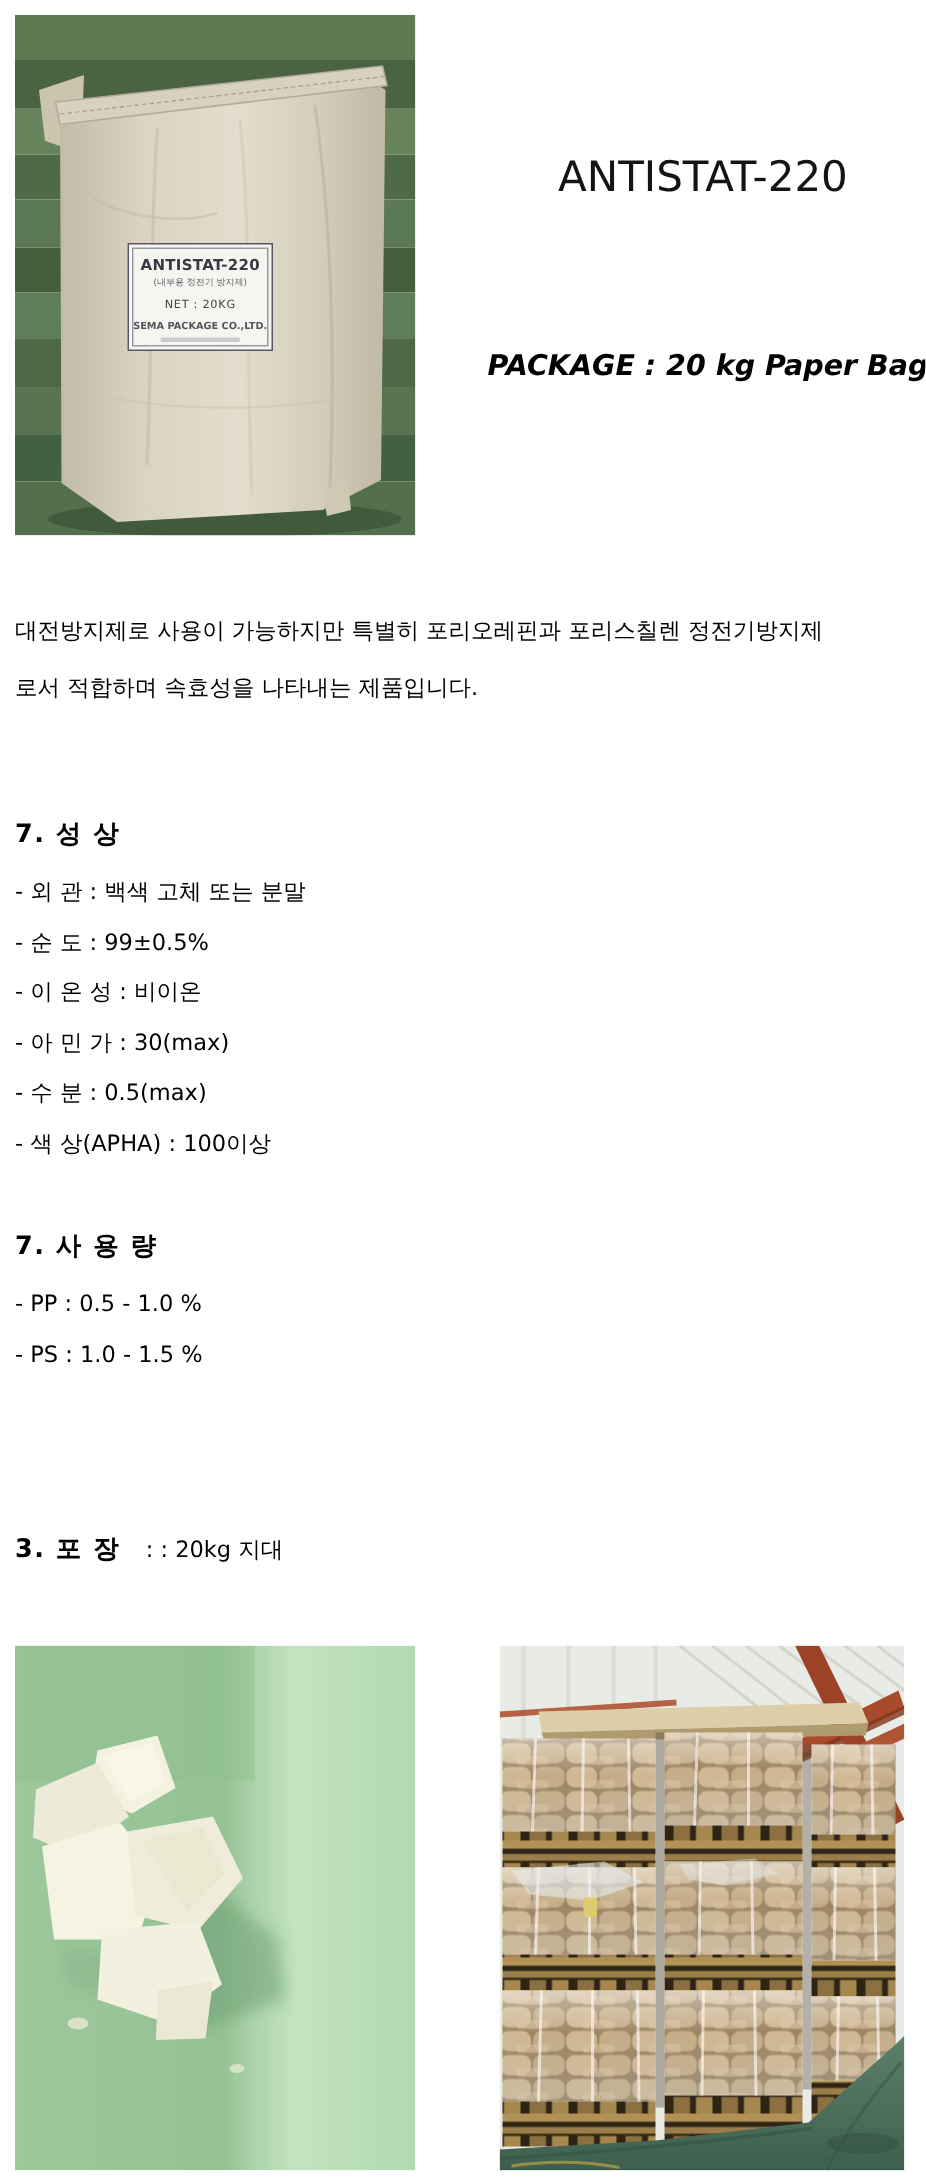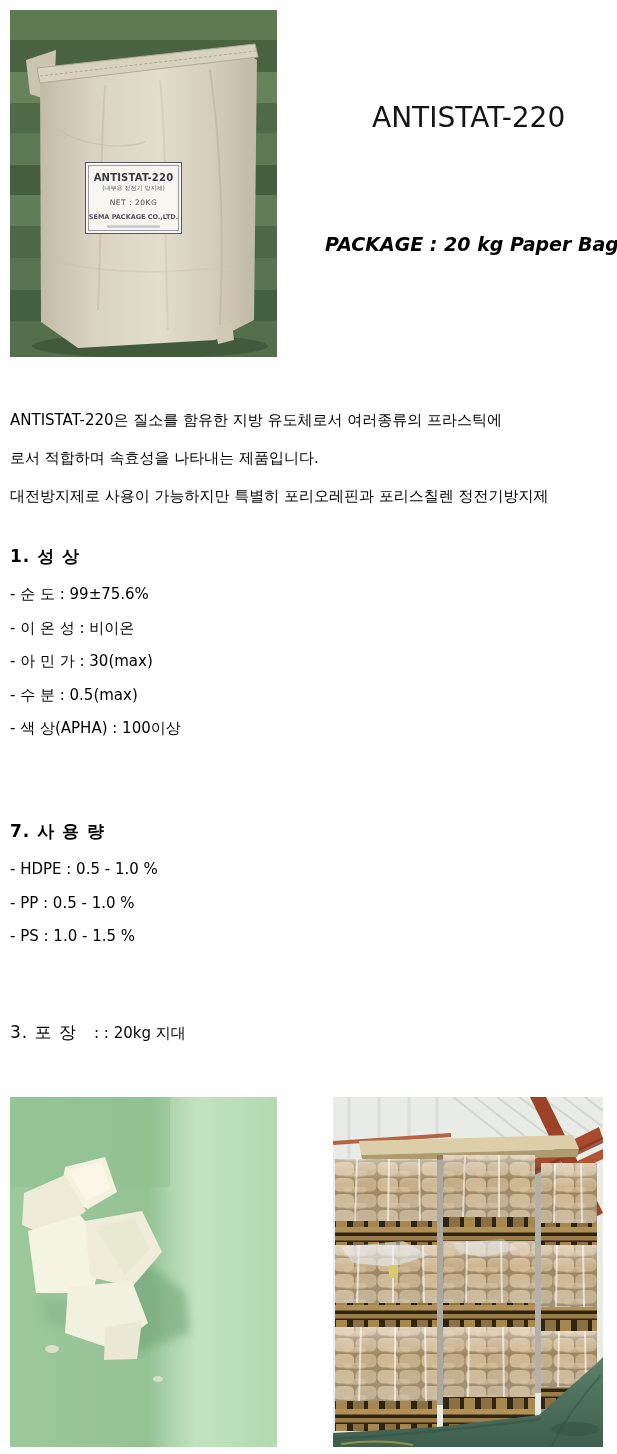--- a/index.html
+++ b/index.html
@@ -28,21 +28,21 @@
 
   .section { position:absolute; left:10px; }
   .sec-properties { top:545px; }
   .sec-usage      { top:820px; }
   .sec-heading {
     font-size:17px; font-weight:bold; line-height:22px;
     margin:0 0 11px 0; letter-spacing:1px;
   }
   .sec-item { font-size:15px; line-height:33.5px; white-space:nowrap; }
   .sec-packaging { top:1021px; font-size:15px; white-space:nowrap; }
-  .sec-heading-inline { font-size:17px; font-weight:normal; letter-spacing:1px;text-align:center; }
+  .sec-heading-inline { font-size:17px; font-weight:bold; letter-spacing:1px;text-align:center; }
   .sec-value { margin-left:17px; font-size:15px; }
 
   
   .bag-label {
     position:absolute; left:75px; top:152px; width:97px; height:72px;
     background:#f6f5f0; border:1px solid #565664; box-sizing:border-box;
     text-align:center; z-index:2;
   }
   .bag-label-frame { position:absolute; left:2px; top:2px; right:2px; bottom:2px; border:1px solid #9a9aa6; }
   .bl-name { position:relative; margin-top:9px; font-size:10px; font-weight:bold; color:#3a3a46; letter-spacing:0.2px; }
@@ -101,37 +101,36 @@
       <div class="bl-net">NET : 20KG</div>
       <div class="bl-co">SEMA PACKAGE CO.,LTD.</div>
       <div class="bl-fine"></div>
     </div>
   </div>
 
   <h1 class="title">ANTISTAT-220</h1>
   <div class="package">PACKAGE : 20 kg Paper Bag</div>
 
   <div class="description">
-    <p>ANTISTAT-220은 질소를 함유한 지방 유도체로서 여러종류의 프라스틱에</p>
+    <p>대전방지제로 사용이 가능하지만 특별히 포리오레핀과 포리스칠렌 정전기방지제</p>
     <p>로서 적합하며 속효성을 나타내는 제품입니다.</p>
-    <p>대전방지제로 사용이 가능하지만 특별히 포리오레핀과 포리스칠렌 정전기방지제</p>
   </div>
 
   <div class="section sec-properties">
-    <div class="sec-heading">1. 성 상</div>
-    <div class="sec-item">- 순 도 : 99±75.6%</div>
+    <div class="sec-heading">7. 성 상</div>
+    <div class="sec-item">- 외 관 : 백색 고체 또는 분말</div>
+    <div class="sec-item">- 순 도 : 99±0.5%</div>
     <div class="sec-item">- 이 온 성 : 비이온</div>
     <div class="sec-item">- 아 민 가 : 30(max)</div>
     <div class="sec-item">- 수 분 : 0.5(max)</div>
     <div class="sec-item">- 색 상(APHA) : 100이상</div>
   </div>
 
   <div class="section sec-usage">
     <div class="sec-heading">7. 사 용 량</div>
-    <div class="sec-item">- HDPE : 0.5 - 1.0 %</div>
     <div class="sec-item">- PP : 0.5 - 1.0 %</div>
     <div class="sec-item">- PS : 1.0 - 1.5 %</div>
   </div>
 
   <div class="section sec-packaging">
     <span class="sec-heading-inline">3. 포 장</span><span class="sec-value">: : 20kg 지대</span>
   </div>
 
   <div class="photo photo-bl">
     <svg width="267" height="350" viewBox="0 0 267 350">

